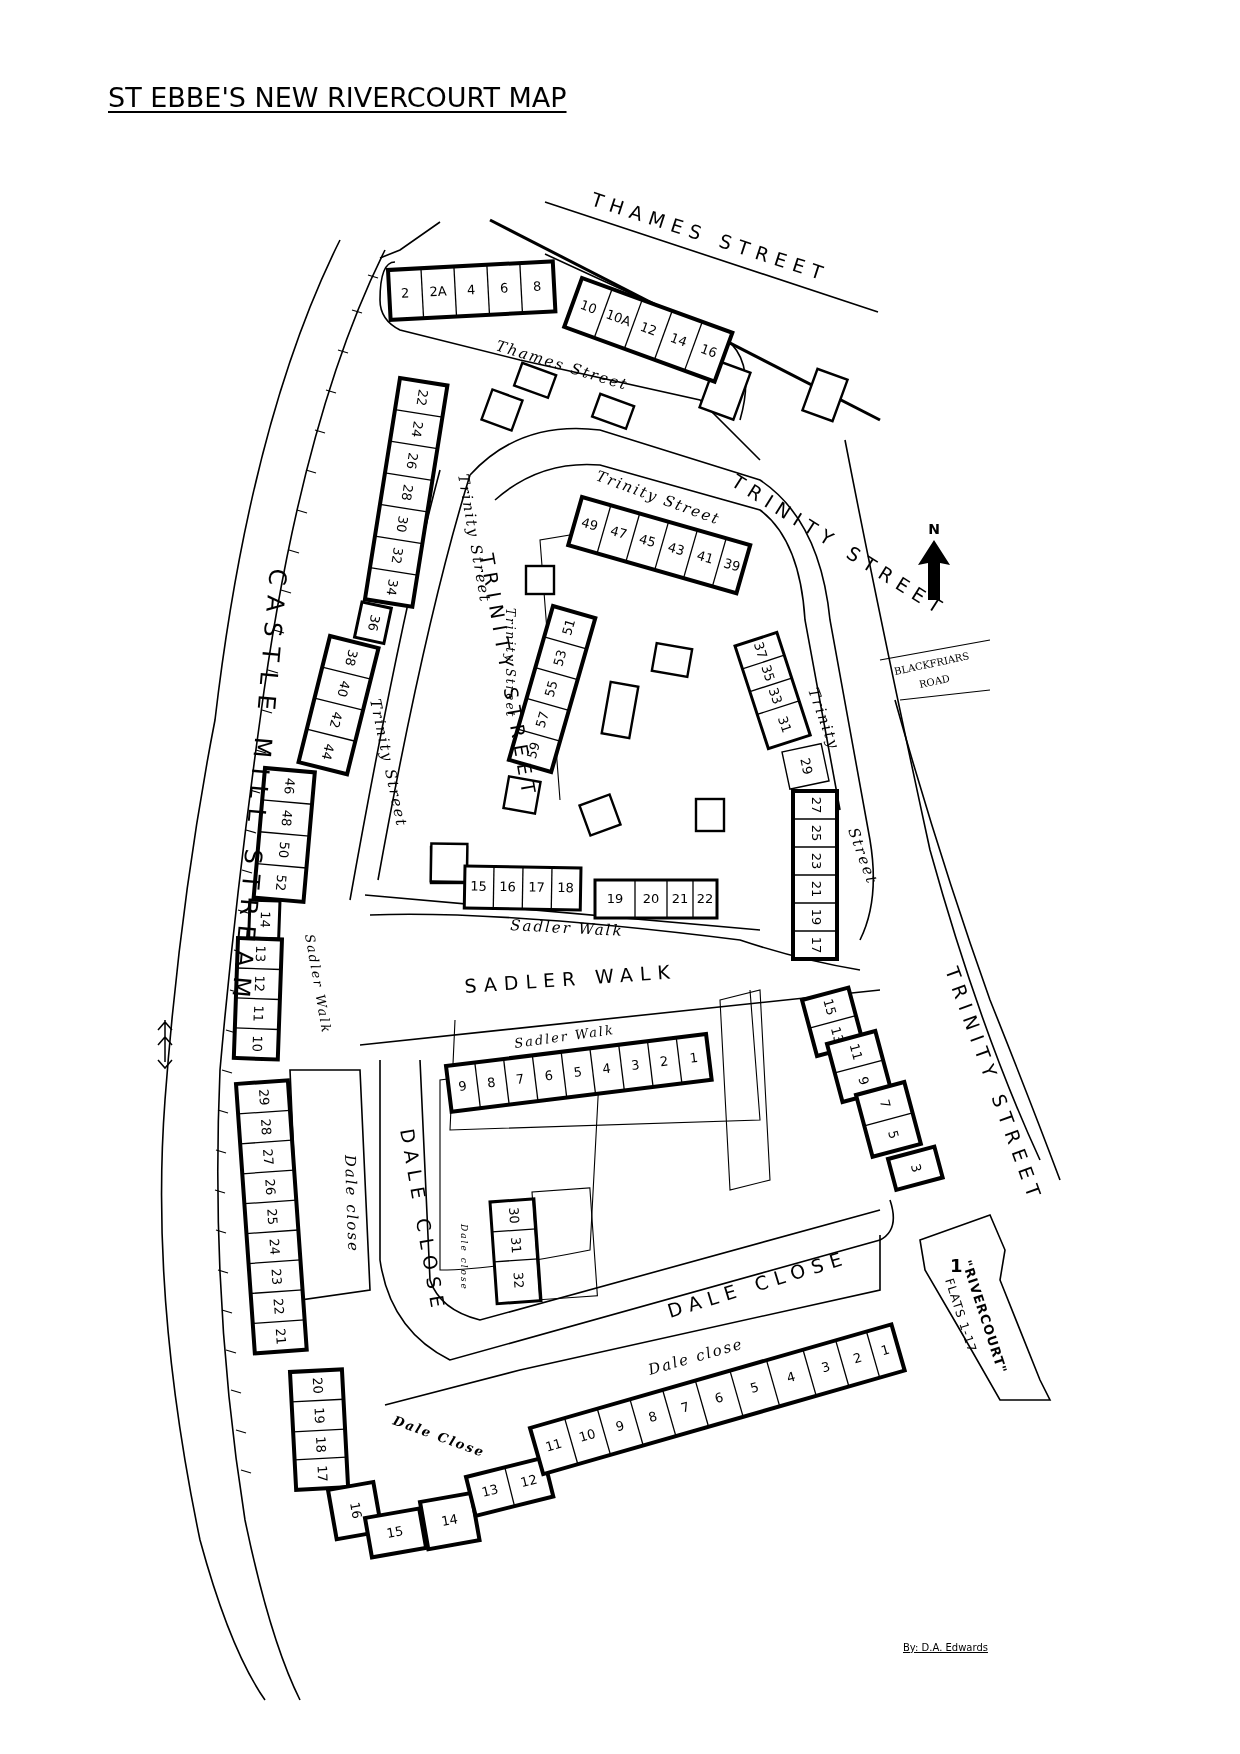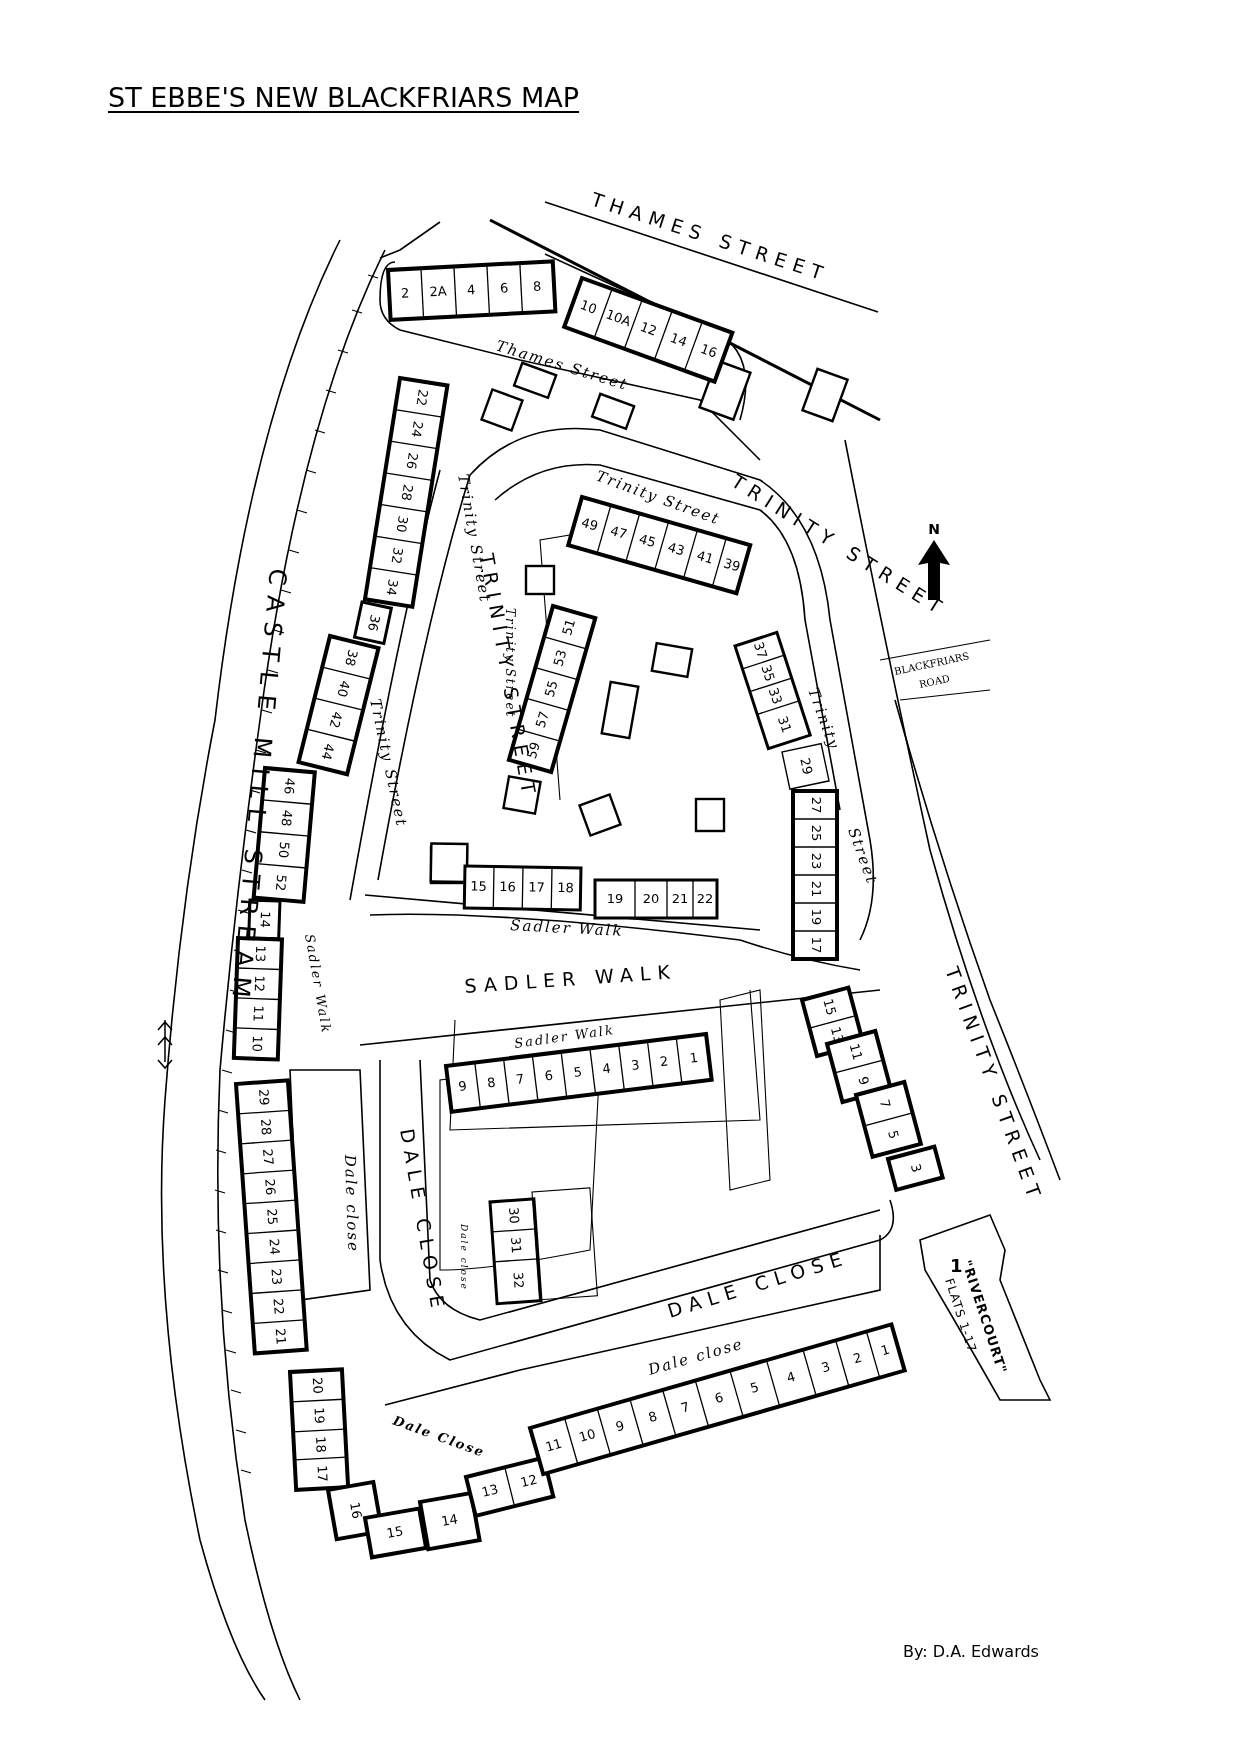--- a/index.html
+++ b/index.html
@@ -1,34 +1,34 @@
 <!DOCTYPE html>
 <html><head>
 <meta charset="utf-8">
 <style>
   html, body { margin: 0; padding: 0; background: #ffffff; }
   body { width: 1240px; height: 1754px; position: relative; overflow: hidden; font-family: "Liberation Sans", sans-serif; color: #000; }
   .title { position: absolute; left: 108px; top: 82px; font-family: "DejaVu Sans", sans-serif; font-size: 27px; letter-spacing: 0px; text-decoration: underline; text-decoration-thickness: 2px; text-underline-offset: 4px; }
-  .author { position: absolute; left: 903px; top: 1642px; font-family: "DejaVu Sans", sans-serif; font-size: 16px; }
+  .author { position: absolute; left: 903px; top: 1642px; font-family: "DejaVu Sans", sans-serif; font-size: 10px; text-decoration: underline; }
   svg.map { position: absolute; left: 0; top: 0; }
   .road { fill: none; stroke: #000; stroke-width: 1.6; }
   .road-thin { fill: none; stroke: #000; stroke-width: 1.1; }
   .block { fill: #fff; stroke: #000; stroke-width: 4; }
   .cell { fill: none; stroke: #000; stroke-width: 1.3; }
   .shed { fill: #fff; stroke: #000; stroke-width: 2.4; }
   .num { font-family: "DejaVu Sans", sans-serif; font-size: 13px; text-anchor: middle; dominant-baseline: middle; }
   .road-big { font-family: "DejaVu Sans", sans-serif; font-size: 19px; letter-spacing: 7px; }
   .road-small { font-family: "DejaVu Serif", serif; font-style: italic; font-size: 15px; letter-spacing: 2px; }
   .stream { font-family: "DejaVu Sans", sans-serif; font-size: 24px; letter-spacing: 10px; }
   .tick { stroke: #000; stroke-width: 1.2; }
 </style>
 </head>
 <body>
 
-<div class="title">ST EBBE'S NEW BLACKFRIARS MAP</div>
+<div class="title">ST EBBE'S NEW RIVERCOURT MAP</div>
 
 <svg class="map" width="1240" height="1754" viewBox="0 0 1240 1754">
 
   <g>
 
     <path class="road" d="M545 202 L878 312"></path>
     <path class="road" d="M490 220 L880 420" style="stroke-width:3"></path>
     <path class="road" d="M440 222 L400 250 L380 258"></path>
 
     <path class="road" d="M395 262 Q380 262 380 300 Q380 320 400 330 L520 360 L700 400 L760 460"></path>

